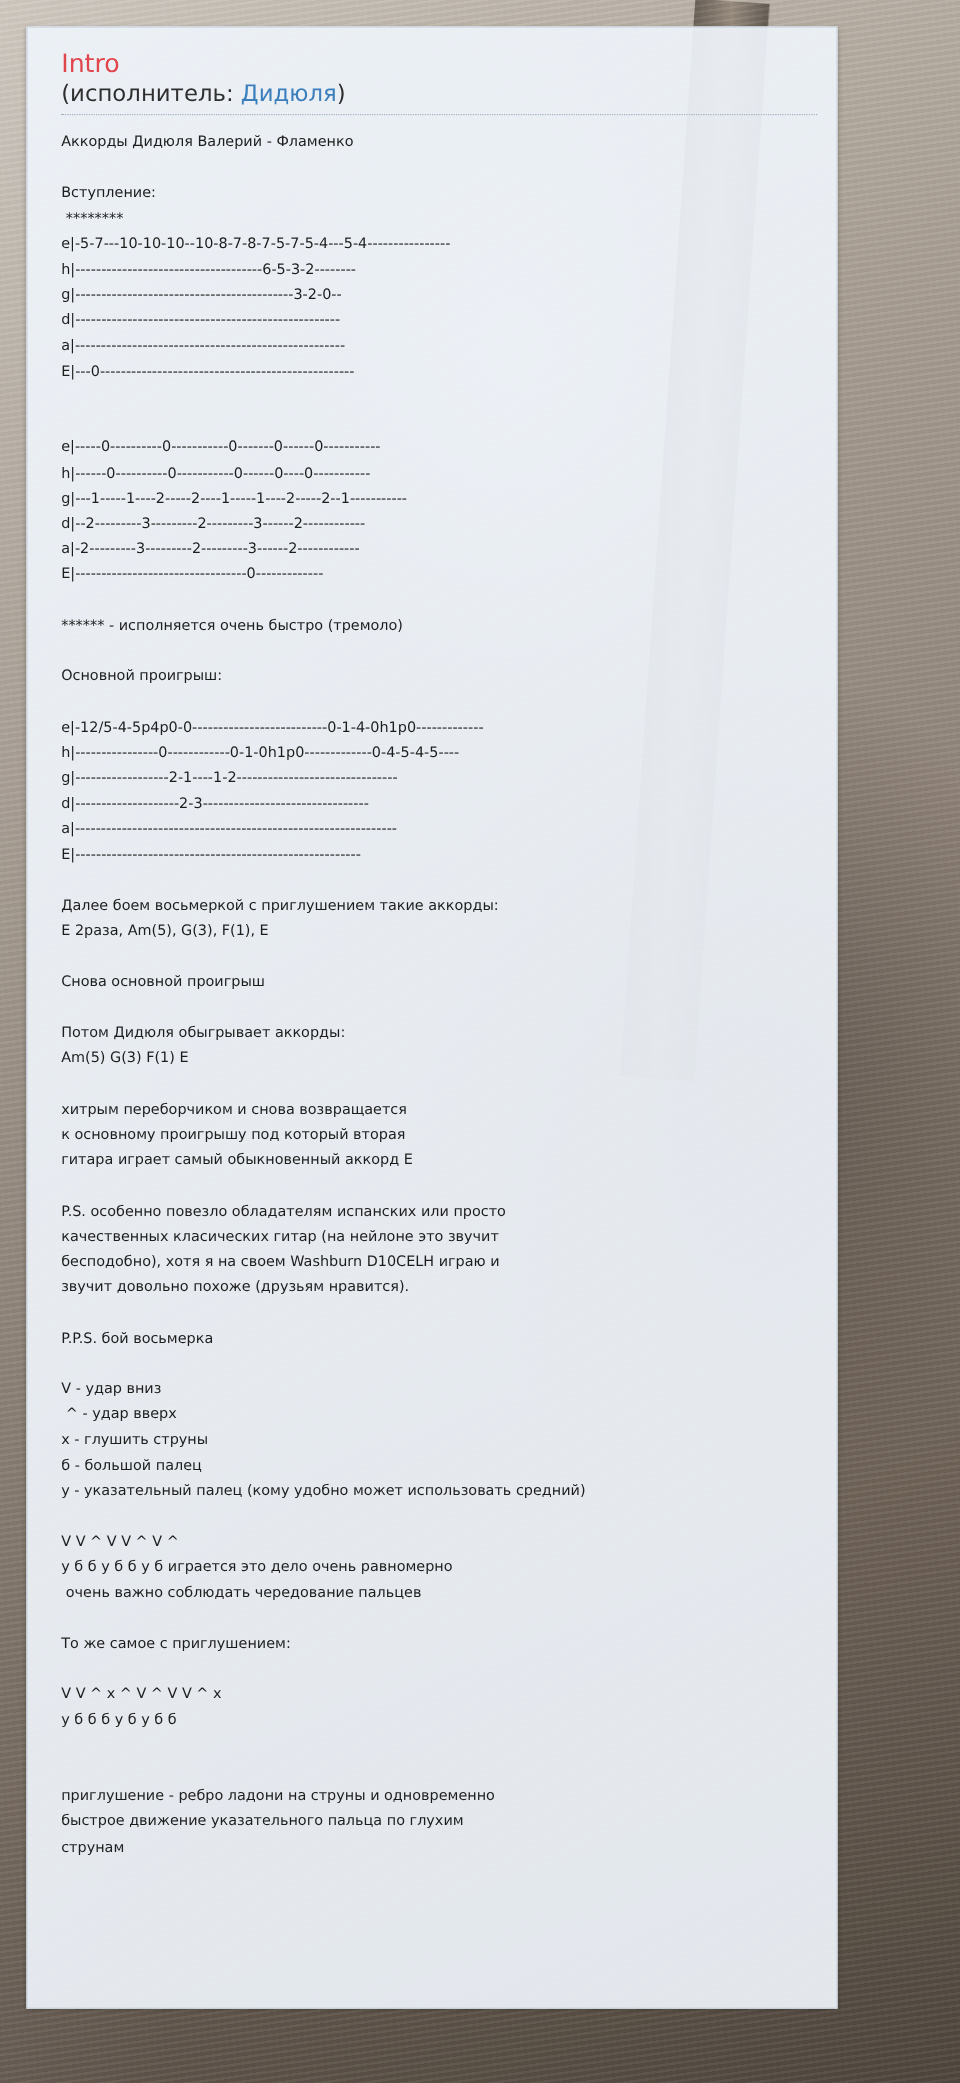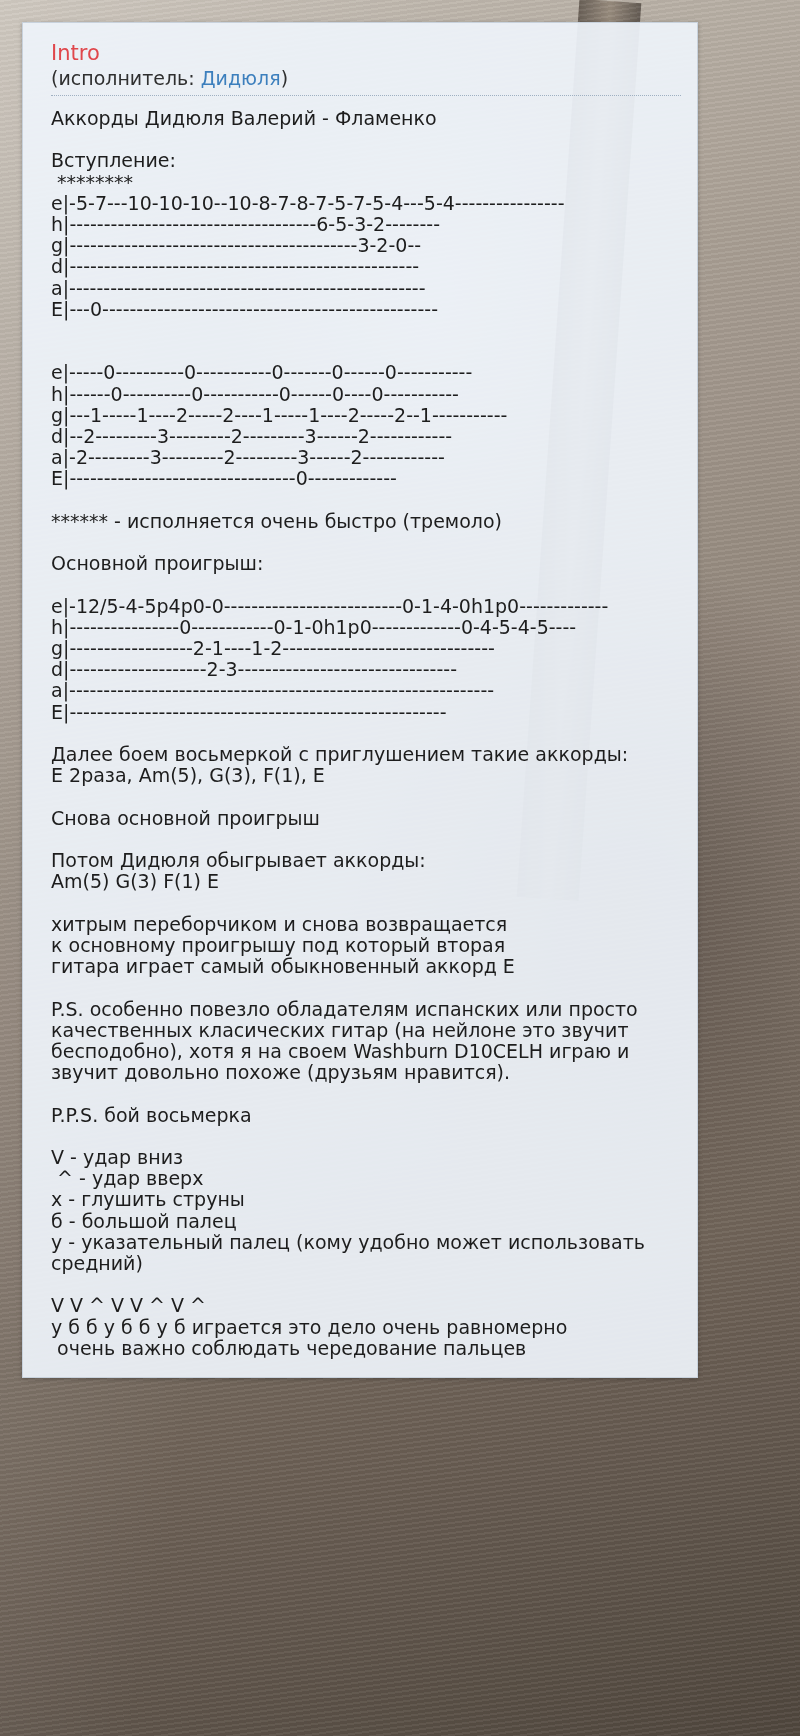--- a/index.html
+++ b/index.html
@@ -40,21 +40,21 @@
     background: linear-gradient(90deg, rgba(40,30,22,0.55), rgba(90,70,50,0.35), rgba(30,22,16,0.55));
     transform: rotate(4deg);
     filter: blur(0.5px);
   }
 
   .sheet {
     position: absolute;
     left: 22px;
     top: 22px;
     width: 676px;
-    height: 1356px;
+    height: 1652px;
     background: rgba(238,243,250,0.93);
     border: 1px solid #c8d2dd;
     box-shadow: 0 1px 4px rgba(0,0,0,0.25);
     box-sizing: border-box;
     padding: 18px 16px 10px 16px;
     overflow: hidden;
   }
 
   .title {
     color: #e0474c;
@@ -73,21 +73,21 @@
     text-decoration: none;
   }
   .divider {
     border-bottom: 1px dotted #9fb0c2;
     margin: 0 0 12px 12px;
   }
 
   pre.body {
     margin: 0 0 0 12px;
     font-family: "DejaVu Sans", sans-serif;
-    font-size: 19px;
+    font-size: 12px;
     line-height: 21.2px;
     color: #1d1d1d;
     white-space: pre-wrap;
     word-break: break-word;
   }
 </style>
 </head>
 <body>
 
 <div class="bg-photo">

